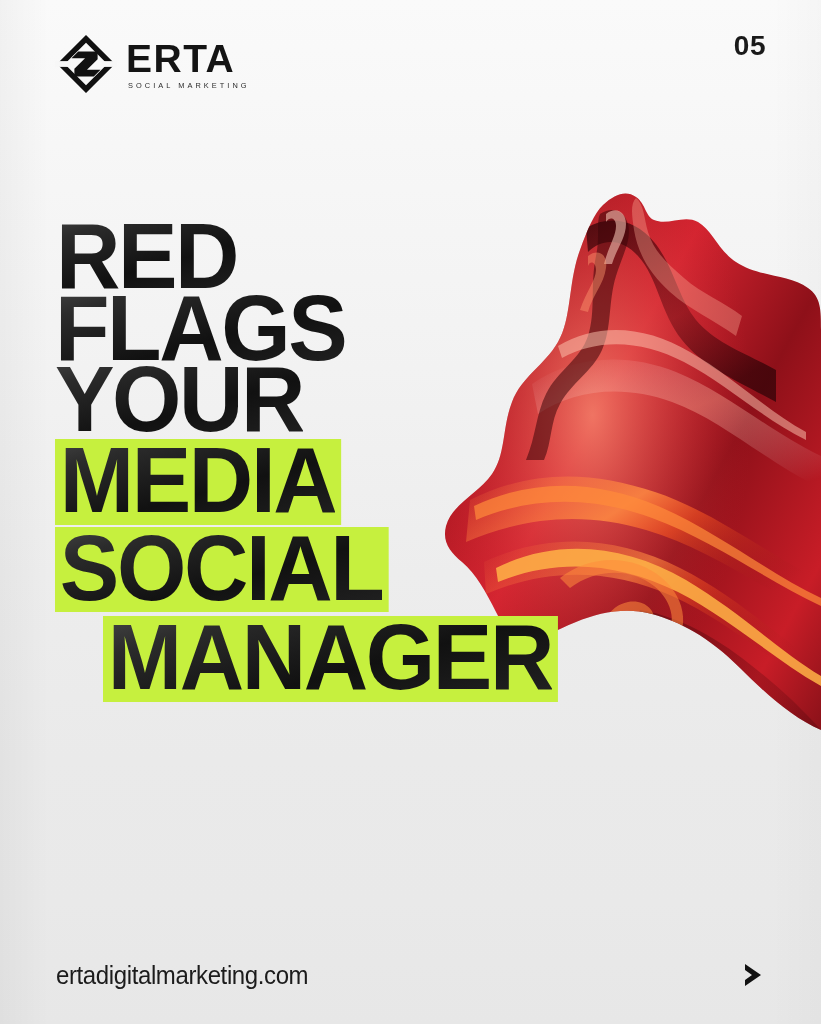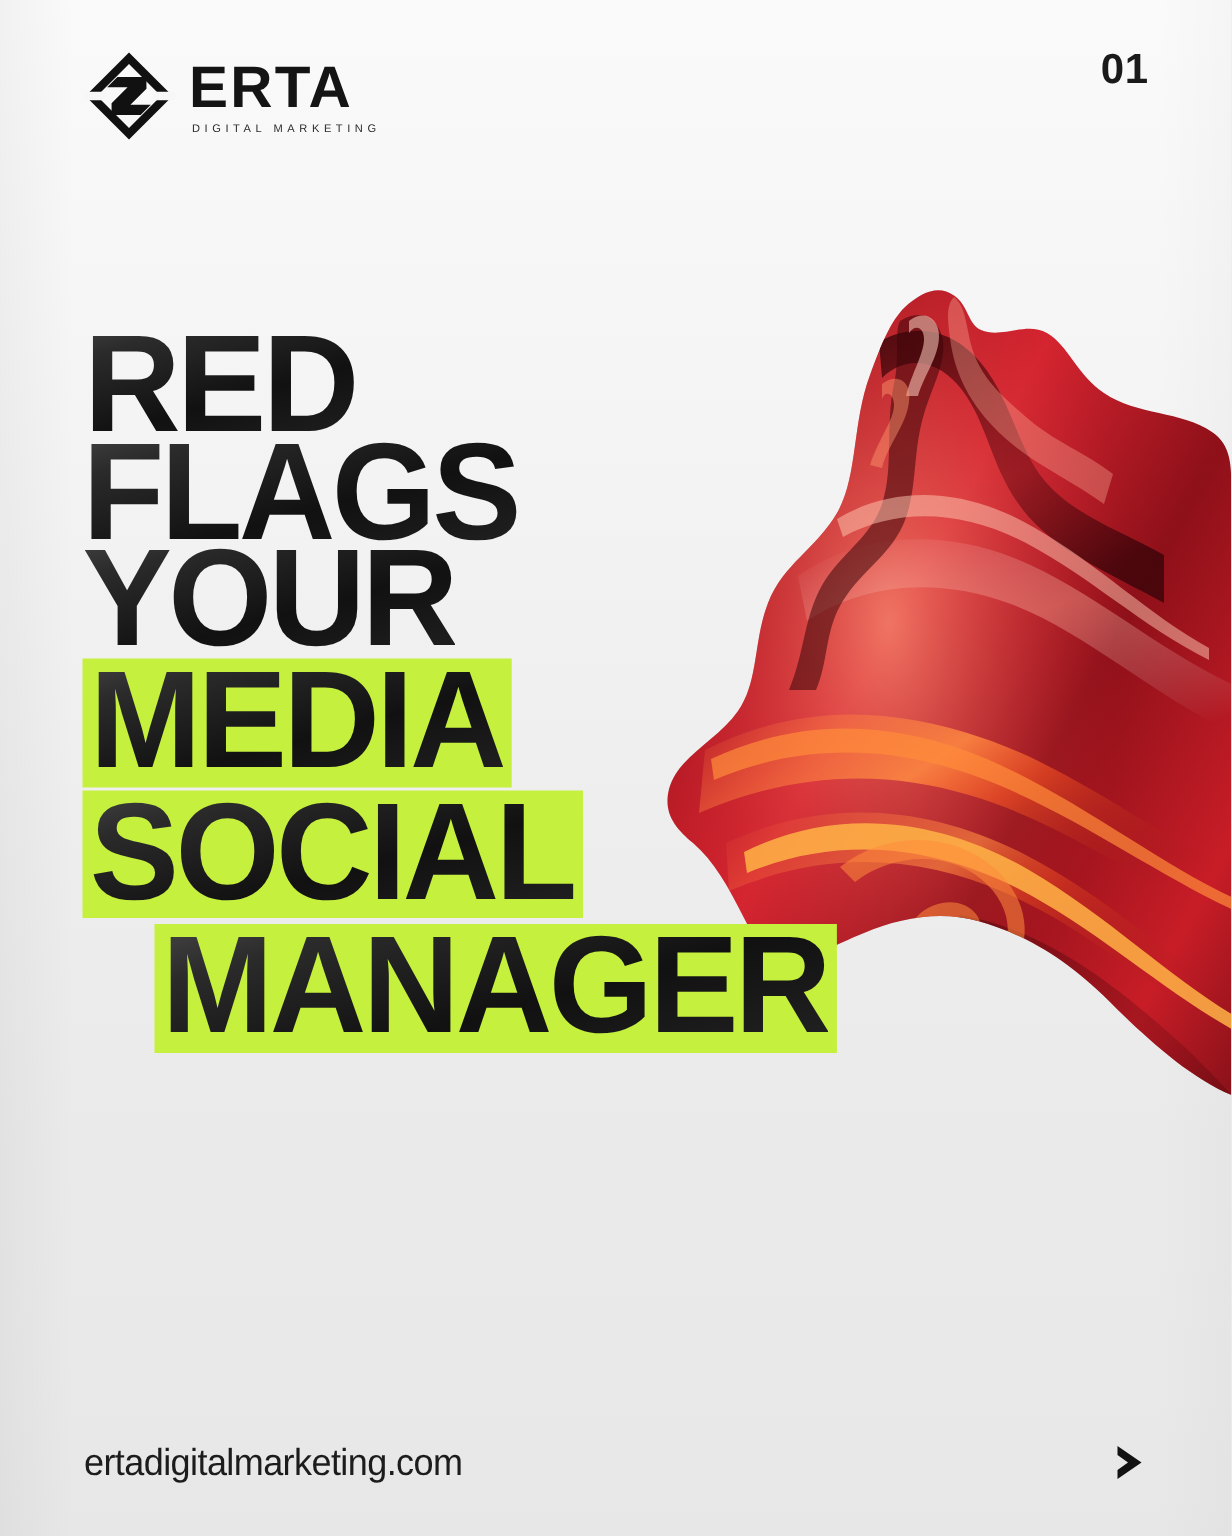--- a/index.html
+++ b/index.html
@@ -182,25 +182,25 @@
                    M32 10 L54 32 L32 54 L10 32 Z" fill="#111" fill-rule="evenodd"></path>
 
           <path d="M44 19 L24 19 L17 26 L31 26 L20 37 L20 45 L40 45 L47 38 L33 38 L44 27 Z" fill="#111"></path>
 
           <path d="M0 29 L16 29 L16 35 L0 35 Z" fill="#f7f7f7"></path>
           <path d="M48 29 L64 29 L64 35 L48 35 Z" fill="#f7f7f7"></path>
         </svg>
       </span>
       <span class="logo-text">
         <span class="logo-word">ERTA</span>
-        <span class="logo-tagline">DIGITAL MARKETING</span>
+        <span class="logo-tagline">SOCIAL MARKETING</span>
       </span>
     </div>
 
-    <div class="page-number">01</div>
+    <div class="page-number">05</div>
   </div>
 
   <div class="fabric-wrap">
     <svg viewBox="0 0 381 700" xmlns="http://www.w3.org/2000/svg" aria-hidden="true">
       <defs>
         <linearGradient id="gBase" x1="0" y1="0" x2="1" y2="1">
           <stop offset="0%" stop-color="#6d0d14"></stop>
           <stop offset="18%" stop-color="#a5161f"></stop>
           <stop offset="38%" stop-color="#d42430"></stop>
           <stop offset="58%" stop-color="#8e1019"></stop>

